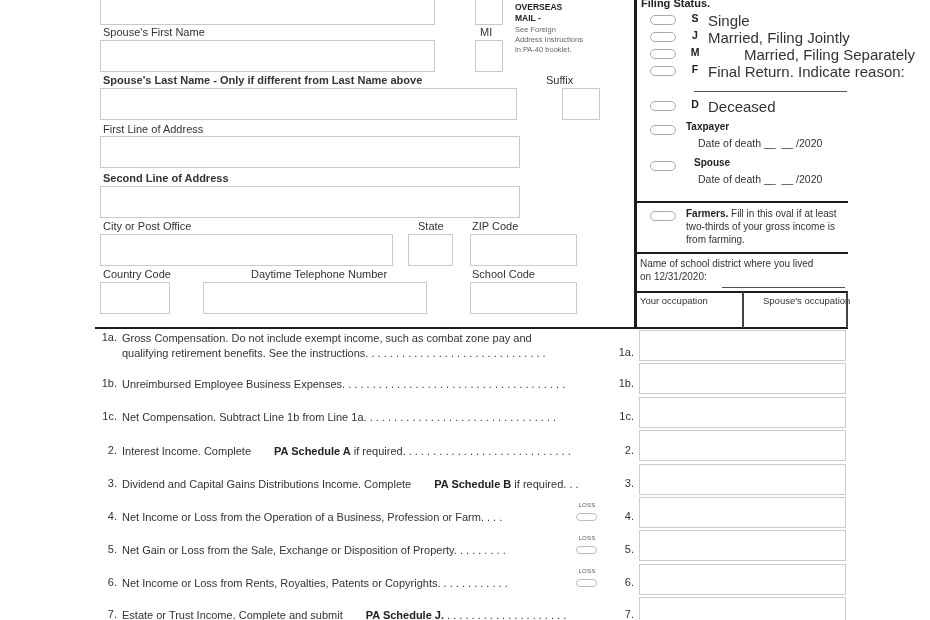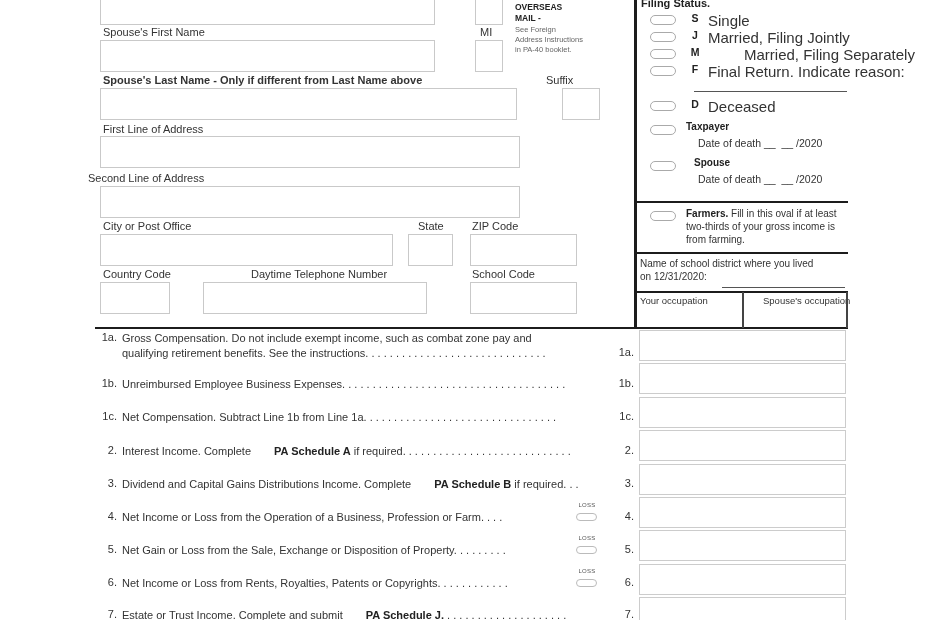--- a/index.html
+++ b/index.html
@@ -53,21 +53,21 @@
   <div class="box" style="left:475px;top:40px;width:28px;height:32px;"></div>
 
   <span class="lbl" style="left:103px;top:74px;font-weight:bold;">Spouse's Last Name - Only if different from Last Name above</span>
   <span class="lbl" style="left:546px;top:74px;">Suffix</span>
   <div class="box" style="left:100px;top:88px;width:417px;height:32px;"></div>
   <div class="box" style="left:562px;top:88px;width:38px;height:32px;"></div>
 
   <span class="lbl" style="left:103px;top:123px;">First Line of Address</span>
   <div class="box" style="left:100px;top:136px;width:420px;height:32px;"></div>
 
-  <span class="lbl" style="left:88px;top:172px;">Second Line of Address</span>
+  <span class="lbl" style="left:103px;top:172px;font-weight:bold;">Second Line of Address</span>
   <div class="box" style="left:100px;top:186px;width:420px;height:32px;"></div>
 
   <span class="lbl" style="left:103px;top:220px;">City or Post Office</span>
   <span class="lbl" style="left:418px;top:220px;">State</span>
   <span class="lbl" style="left:472px;top:220px;">ZIP Code</span>
   <div class="box" style="left:100px;top:234px;width:293px;height:32px;"></div>
   <div class="box" style="left:408px;top:234px;width:45px;height:32px;"></div>
   <div class="box" style="left:470px;top:234px;width:107px;height:32px;"></div>
 
   <span class="lbl" style="left:103px;top:268px;">Country Code</span>

